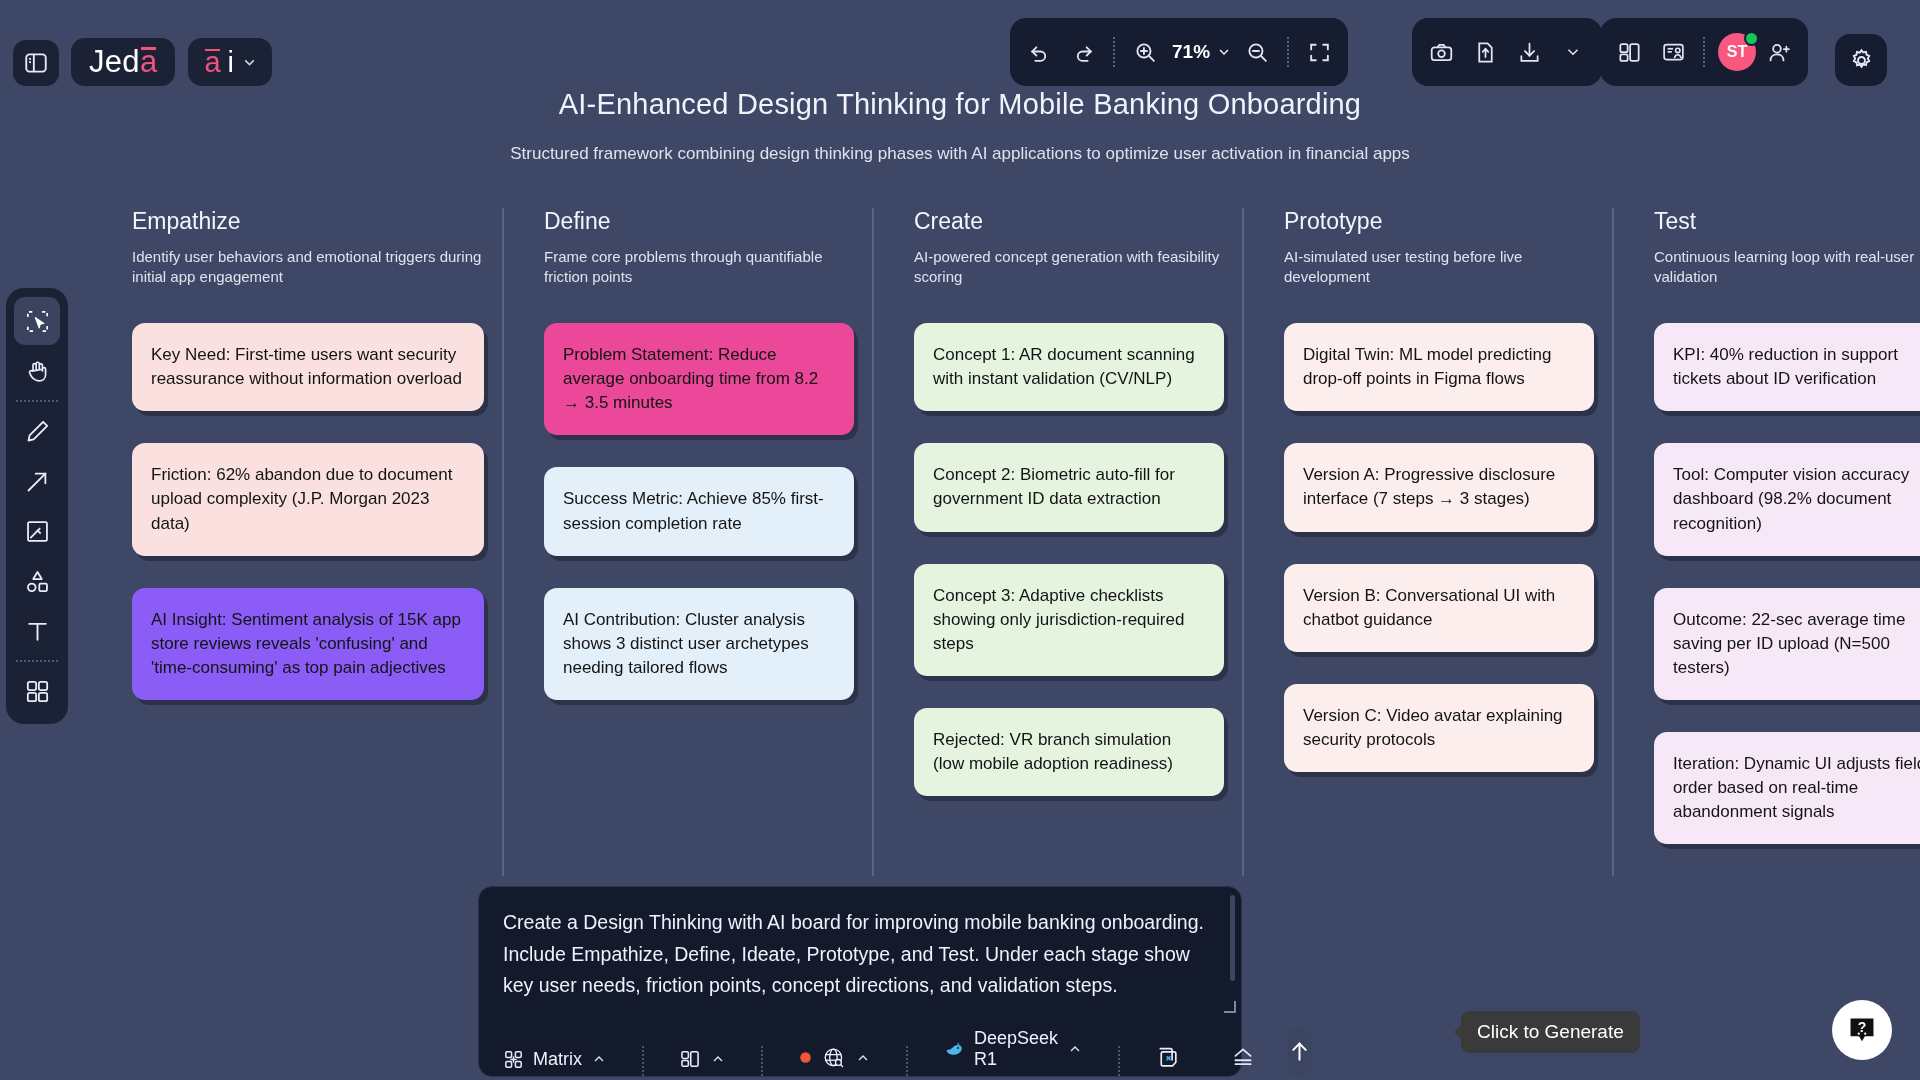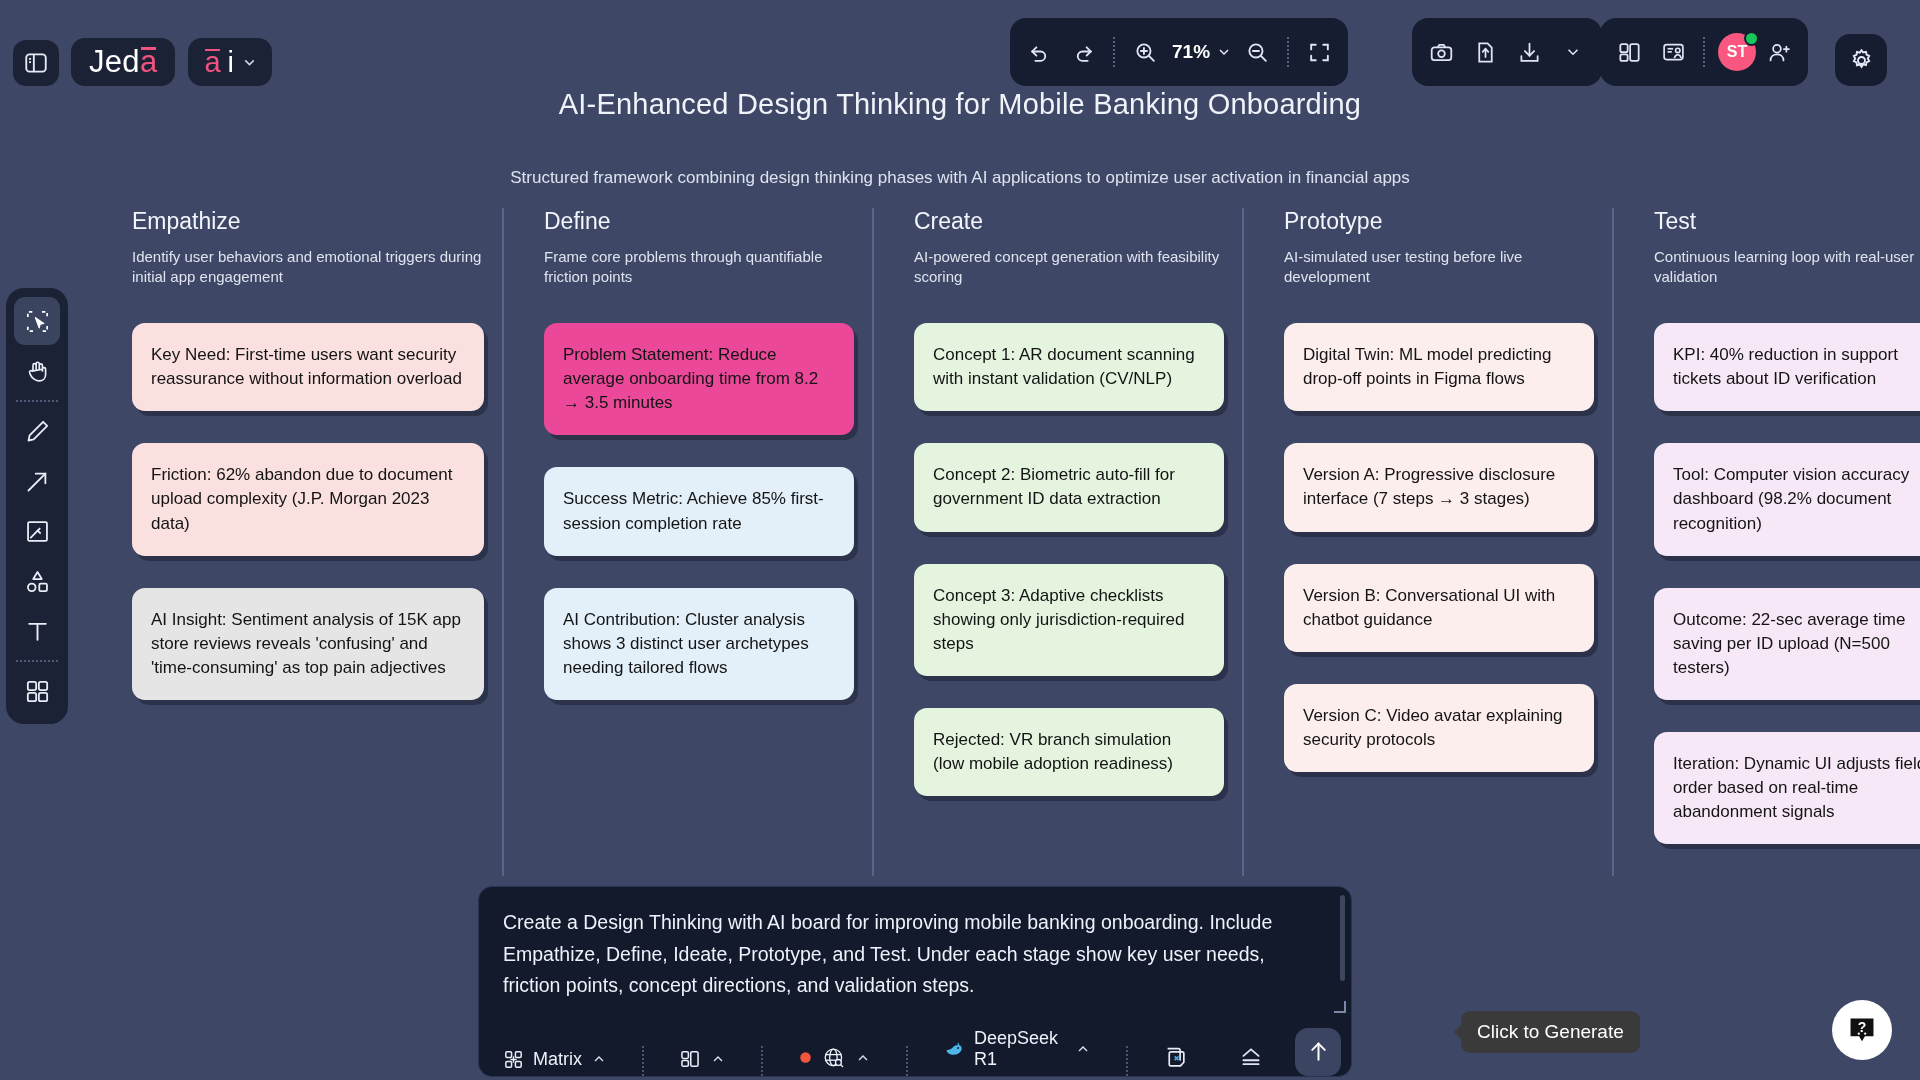--- a/index.html
+++ b/index.html
@@ -87,39 +87,39 @@
   }
   .tool.active { background: #3b445f; }
   .rail-sep { width: 42px; border-top: 2px dotted #4d5776; margin: 4px 0; }
 
   
   .board-title {
     position: absolute; top: 88px; left: 0; width: 1920px; text-align: center;
     font-size: 29px; color: #f0f3fa; letter-spacing: .2px;
   }
   .board-sub {
-    position: absolute; top: 168px; left: 0; width: 1920px; text-align: center;
+    position: absolute; top: 144px; left: 0; width: 1920px; text-align: center;
     font-size: 17px; color: #dde2ef;
   }
 
   .columns { position: absolute; top: 208px; left: 132px; display: flex; }
   .col { width: 370px; position: relative; padding-right: 18px; }
   .col + .col { border-left: 2px solid #5b6party; border-left: 2px solid #5a6486; padding-left: 40px; }
   .col-head { font-size: 23px; color: #f2f5fb; margin-bottom: 12px; }
   .col-desc { font-size: 15px; color: #dfe4f0; line-height: 1.32; min-height: 46px; }
   .cards { margin-top: 30px; }
   .card {
     border-radius: 13px; padding: 20px 19px; margin-bottom: 32px;
     font-size: 17px; line-height: 1.42; color: #141414;
     box-shadow: 4px 5px 0 rgba(16,20,34,.40);
   }
 
   
   .dock {
-    position: absolute; left: 478px; top: 886px; width: 874px;
+    position: absolute; left: 478px; top: 886px; width: 764px;
     background: #121a2c; border-radius: 14px;
     border: 1px solid #2c3established; border: 1px solid #2c3550;
     display: flex; flex-direction: column;
   }
   .dock-text {
     padding: 20px 24px 14px 24px; color: #eef2fb; font-size: 19.5px; line-height: 1.62;
     position: relative;
   }
   .dock-scroll {
     position: absolute; right: 6px; top: 8px; width: 5px; height: 86px;
@@ -382,21 +382,21 @@
 <div class="board-title">AI-Enhanced Design Thinking for Mobile Banking Onboarding</div>
 <div class="board-sub">Structured framework combining design thinking phases with AI applications to optimize user activation in financial apps</div>
 
 <div class="columns" id="columns">
     <div class="col">
       <div class="col-head">Empathize</div>
       <div class="col-desc">Identify user behaviors and emotional triggers during initial app engagement</div>
       <div class="cards">
         <div class="card" style="background: rgb(251, 224, 224);">Key Need: First-time users want security reassurance without information overload</div>
         <div class="card" style="background: rgb(251, 224, 224);">Friction: 62% abandon due to document upload complexity (J.P. Morgan 2023 data)</div>
-        <div class="card" style="background: #e5e5e5;">AI Insight: Sentiment analysis of 15K app store reviews reveals 'confusing' and 'time-consuming' as top pain adjectives</div>
+        <div class="card" style="background: #8b5cf6;">AI Insight: Sentiment analysis of 15K app store reviews reveals 'confusing' and 'time-consuming' as top pain adjectives</div>
       </div>
     </div>
     <div class="col">
       <div class="col-head">Define</div>
       <div class="col-desc">Frame core problems through quantifiable friction points</div>
       <div class="cards">
         <div class="card" style="background: #ec4899;">Problem Statement: Reduce average onboarding time from 8.2 → 3.5 minutes</div>
         <div class="card" style="background: rgb(227, 240, 250);">Success Metric: Achieve 85% first-session completion rate</div>
         <div class="card" style="background: rgb(227, 240, 250);">AI Contribution: Cluster analysis shows 3 distinct user archetypes needing tailored flows</div>
       </div>

